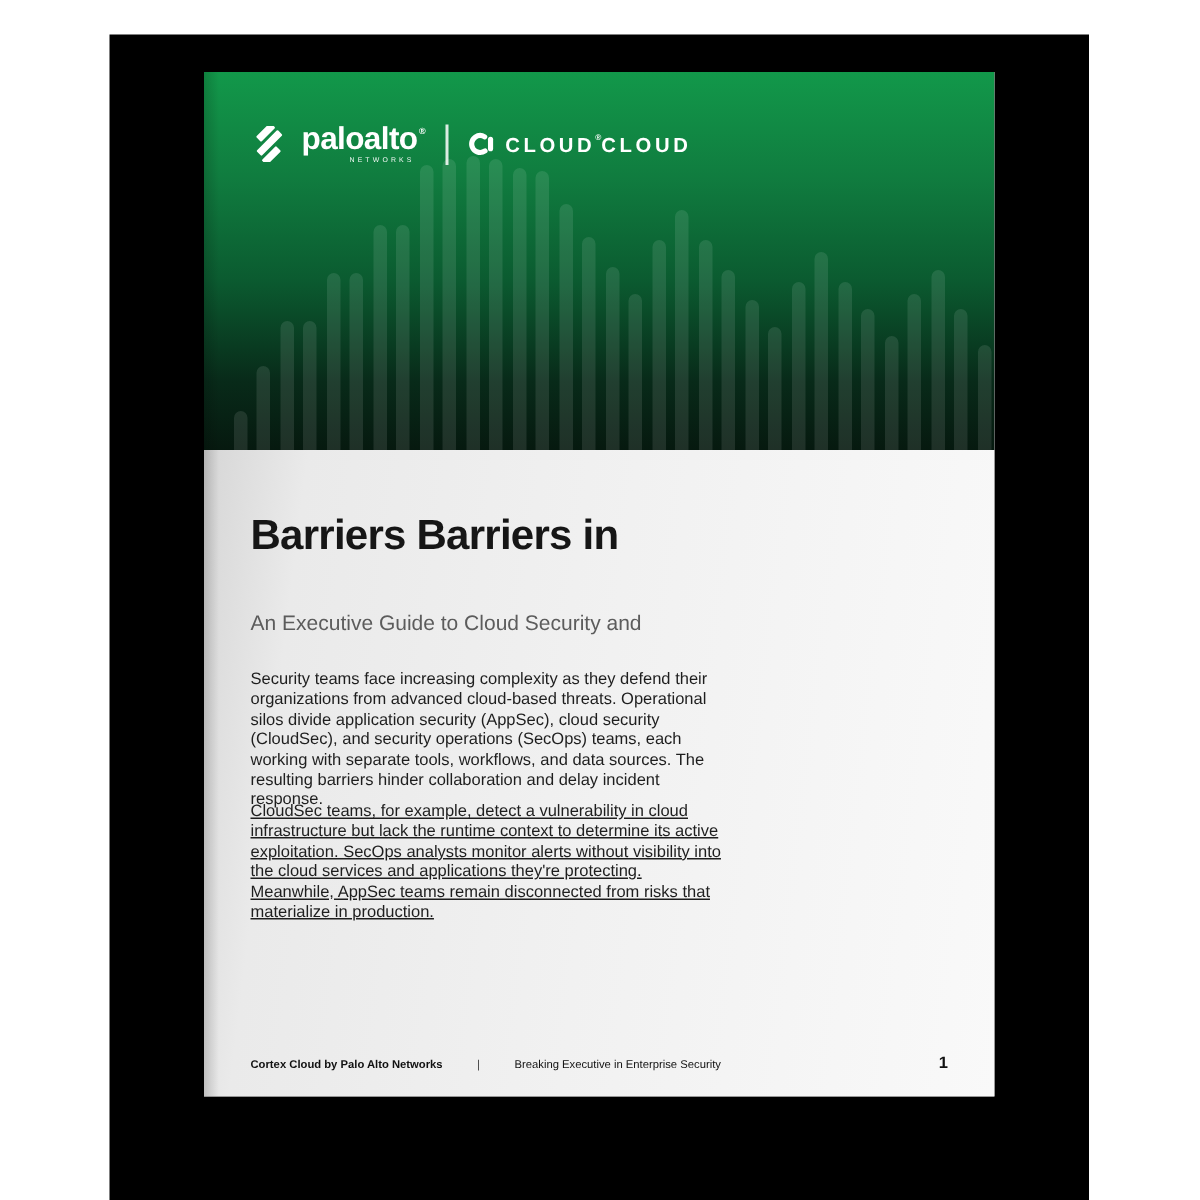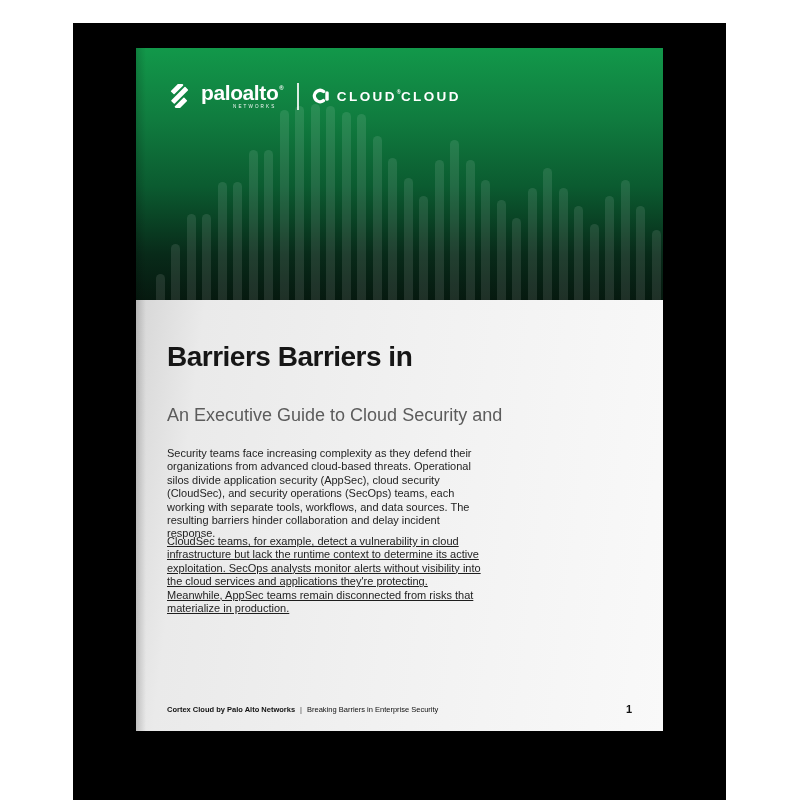--- a/index.html
+++ b/index.html
@@ -23,26 +23,26 @@
   .pa-word sup{font-size:6px;line-height:6px;margin-top:2px;margin-left:1px;}
   .pa-sub{font-size:4.6px;letter-spacing:2.1px;text-align:right;padding-right:7px;margin-top:1px;color:rgba(255,255,255,0.95);}
   .logo-divider{width:1.5px;height:27px;background:rgba(255,255,255,0.85);margin:0 13px 0 14px;}
   .cortex-word{font-size:13.5px;font-weight:700;letter-spacing:2.4px;display:flex;align-items:flex-start;margin-left:7px;}
   .cortex-word sup{font-size:5.5px;line-height:5px;margin-top:1.5px;letter-spacing:0;}
   
   .cover-body{position:absolute;left:0;top:252px;width:527px;height:431px;
           background:linear-gradient(97deg,#d6d6d6 0%,#eaeaea 12%,#f1f1f1 50%,#f9f9f9 100%);}
   .title{position:absolute;left:31px;top:293px;font-size:28px;font-weight:700;letter-spacing:-0.5px;
           line-height:32px;color:#161616;z-index:3;}
-  .subtitle{position:absolute;left:31px;top:357px;font-size:18px;line-height:20.5px;color:#5c5c5c;z-index:3;}
+  .subtitle{position:absolute;left:31px;top:357px;font-size:14px;line-height:20.5px;color:#5c5c5c;z-index:3;}
   .paragraph{position:absolute;left:31px;width:318px;font-size:11px;line-height:13.4px;color:#1e1e1e;z-index:3;}
   .p1{top:399px;}
   .p2{top:487px;text-decoration:underline;}
   
-  .footer{position:absolute;left:31px;right:31px;bottom:17px;display:flex;align-items:flex-end;z-index:3;color:#111;}
+  .footer{position:absolute;left:31px;right:31px;bottom:17px;display:flex;align-items:flex-end;z-index:3;color:#111;gap:18px;}
   .footer .doc-label{font-size:7.5px;font-weight:700;}
   .footer .sep{font-size:7.5px;margin:0 5px;color:#444;}
   .footer .doc-title{font-size:7.5px;}
   .footer .page-num{margin-left:auto;font-size:11px;font-weight:700;position:relative;top:1px;}
 </style>
 </head>
 <body>
 
 <div class="canvas">
   <div class="backdrop">
@@ -124,19 +124,19 @@
       <div class="subtitle">
         <div>An Executive Guide to Cloud Security and</div>
       </div>
 
       <div class="paragraph p1">Security teams face increasing complexity as they defend their organizations from advanced cloud-based threats. Operational silos divide application security (AppSec), cloud security (CloudSec), and security operations (SecOps) teams, each working with separate tools, workflows, and data sources. The resulting barriers hinder collaboration and delay incident response.</div>
       <div class="paragraph p2">CloudSec teams, for example, detect a vulnerability in cloud infrastructure but lack the runtime context to determine its active exploitation. SecOps analysts monitor alerts without visibility into the cloud services and applications they're protecting. Meanwhile, AppSec teams remain disconnected from risks that materialize in production.</div>
 
       <div class="footer">
         <span class="doc-label">Cortex Cloud by Palo Alto Networks</span>
         <span class="sep">|</span>
-        <span class="doc-title">Breaking Barriers in Enterprise Security</span>
+        <span class="doc-title">Breaking Executive in Enterprise Security</span>
         <span class="page-num">1</span>
       </div>
 
     </div>
   </div>
 </div>
 
 </body></html>

